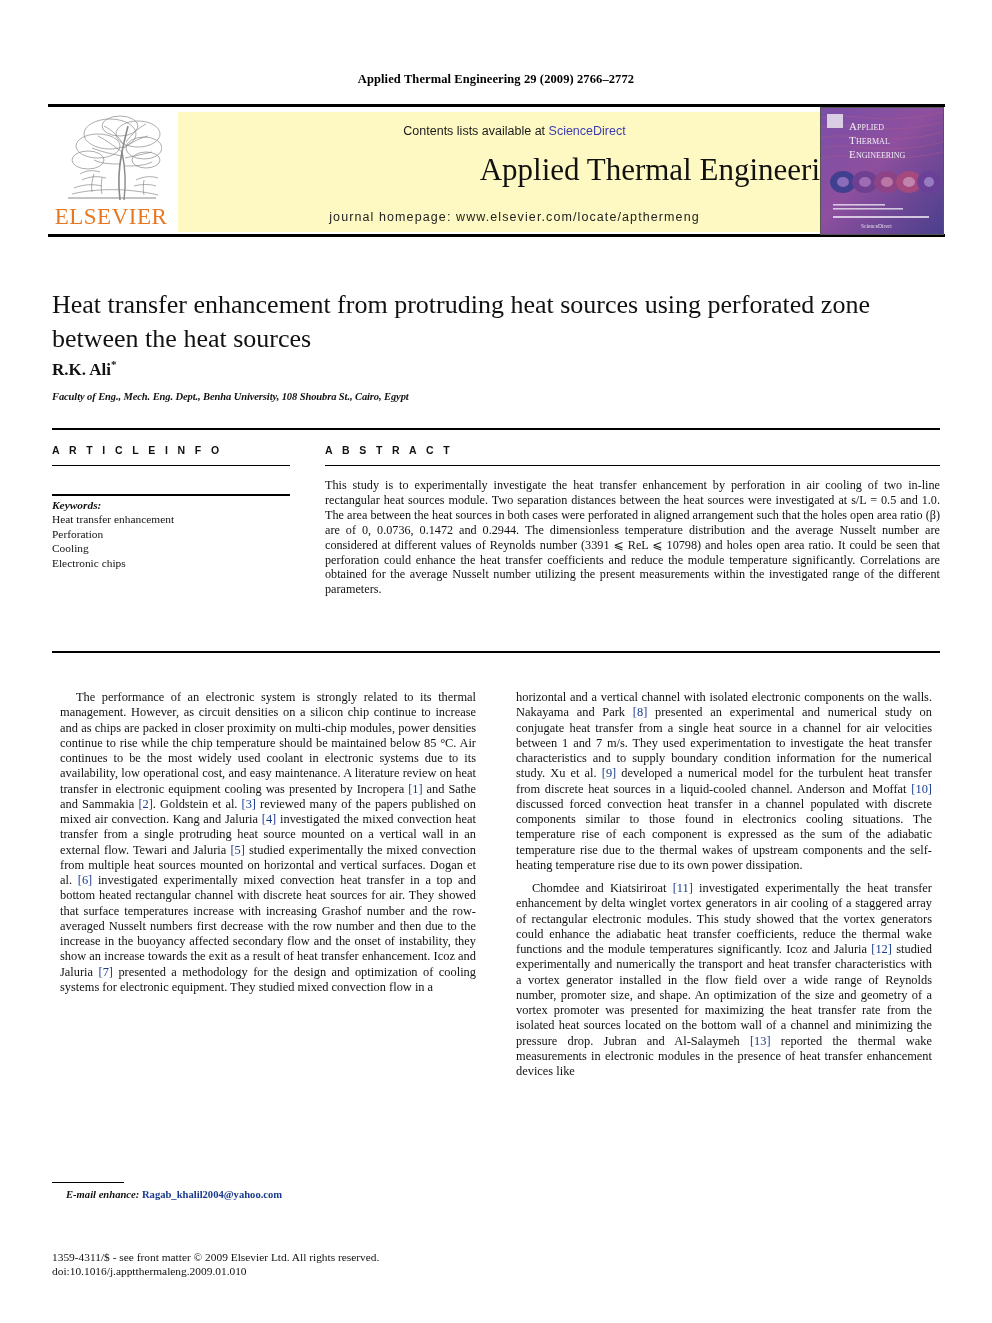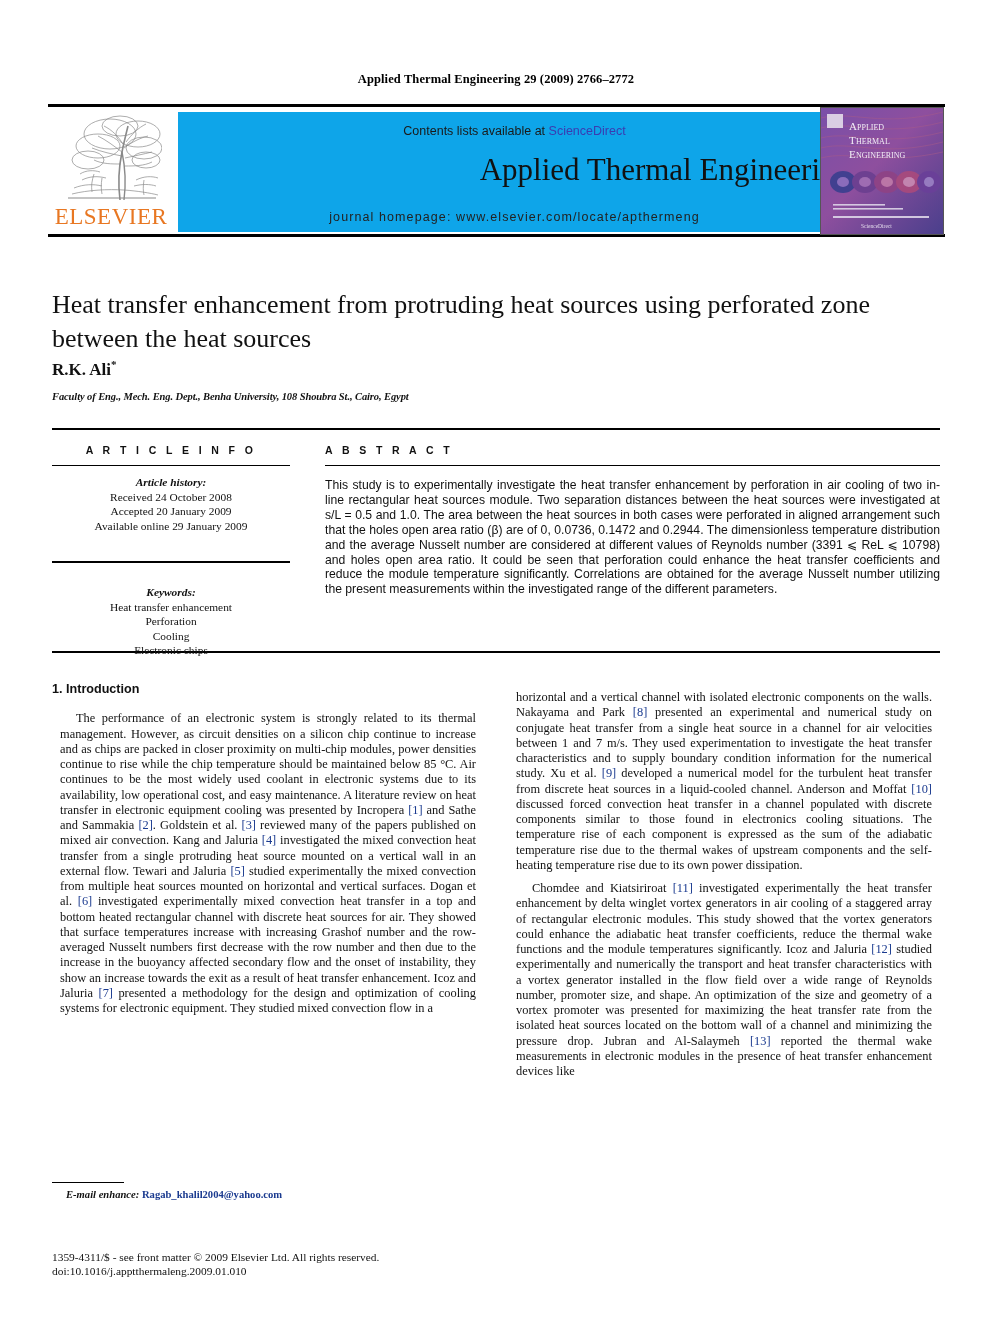--- a/index.html
+++ b/index.html
@@ -85,21 +85,21 @@
     color: #E87722;
   }
 
   
   .grey-band {
     position: absolute;
     left: 130px;
     top: 8px;
     width: 673px;
     height: 120px;
-    background: #0ea5e9;
+    background: #fef9c3;
   }
   .contents-line {
     position: absolute;
     top: 12px;
     left: 0;
     width: 673px;
     text-align: center;
     font-family: "Liberation Sans", sans-serif;
     font-size: 12.5px;
     color: #1a1a1a;
@@ -193,21 +193,20 @@
     width: 888px;
     height: 1.5px;
     background: #000;
   }
 
   .col-info {
     position: absolute;
     left: 52px;
     top: 444px;
     width: 238px;
-    text-align: center;
   }
   .col-abstract {
     position: absolute;
     left: 325px;
     top: 444px;
     width: 615px;
   }
   .sec-head {
     font-family: "Liberation Sans", sans-serif;
     font-size: 10.5px;
@@ -228,24 +227,24 @@
     font-family: "Liberation Serif", serif;
     font-size: 11.4px;
     line-height: 14.6px;
     color: #111;
   }
   .info-group .lbl {
     font-style: italic;
     font-weight: bold;
   }
   .kw-block {
-    margin-top: 22px;
+    margin-top: 2px;
   }
   .abstract-body {
-    font-family: Liberation Sans, sans-serif;
+    font-family: Liberation Serif, serif;
     font-size: 12.2px;
     line-height: 14.9px;
     text-align: justify;
     color: #111;
     margin-top: 12px;
   }
   .copyright {
     font-family: "Liberation Serif", serif;
     font-size: 12.2px;
     text-align: right;
@@ -432,44 +431,37 @@
   <div class="title">Heat transfer enhancement from protruding heat sources using perforated zone between the heat sources</div>
   <div class="author"><span>R.K. Ali</span><sup>*</sup></div>
   <div class="affiliation">Faculty of Eng., Mech. Eng. Dept., Benha University, 108 Shoubra St., Cairo, Egypt</div>
 
   <div class="panel-rule-top"></div>
   <div class="panel-rule-bottom"></div>
 
   <div class="col-info">
     <div class="sec-head">A R T I C L E   I N F O</div>
     <div class="hr-thin"></div>
-    <div class="info-group" style="margin-top:9px;">
-      <div class="lbl">Article history:</div>
-      <div>Received 24 October 2008</div>
-      <div>Accepted 20 January 2009</div>
-      <div>Available online 29 January 2009</div>
-    </div>
     <div class="hr-med" style="margin-top:28px;"></div>
     <div class="info-group kw-block">
       <div class="lbl">Keywords:</div>
       <div>Heat transfer enhancement</div>
       <div>Perforation</div>
       <div>Cooling</div>
       <div>Electronic chips</div>
     </div>
   </div>
 
   <div class="col-abstract">
     <div class="sec-head">A B S T R A C T</div>
     <div class="hr-thin"></div>
     <div class="abstract-body">This study is to experimentally investigate the heat transfer enhancement by perforation in air cooling of two in-line rectangular heat sources module. Two separation distances between the heat sources were investigated at s/L = 0.5 and 1.0. The area between the heat sources in both cases were perforated in aligned arrangement such that the holes open area ratio (β) are of 0, 0.0736, 0.1472 and 0.2944. The dimensionless temperature distribution and the average Nusselt number are considered at different values of Reynolds number (3391 ⩽ ReL ⩽ 10798) and holes open area ratio. It could be seen that perforation could enhance the heat transfer coefficients and reduce the module temperature significantly. Correlations are obtained for the average Nusselt number utilizing the present measurements within the investigated range of the different parameters.</div>
   </div>
 
   <div class="body-col left">
-    <div class="h1-num">1. Introduction</div>
     <p class="para">The performance of an electronic system is strongly related to its thermal management. However, as circuit densities on a silicon chip continue to increase and as chips are packed in closer proximity on multi-chip modules, power densities continue to rise while the chip temperature should be maintained below 85 °C. Air continues to be the most widely used coolant in electronic systems due to its availability, low operational cost, and easy maintenance. A literature review on heat transfer in electronic equipment cooling was presented by Incropera <span class="ref">[1]</span> and Sathe and Sammakia <span class="ref">[2]</span>. Goldstein et al. <span class="ref">[3]</span> reviewed many of the papers published on mixed air convection. Kang and Jaluria <span class="ref">[4]</span> investigated the mixed convection heat transfer from a single protruding heat source mounted on a vertical wall in an external flow. Tewari and Jaluria <span class="ref">[5]</span> studied experimentally the mixed convection from multiple heat sources mounted on horizontal and vertical surfaces. Dogan et al. <span class="ref">[6]</span> investigated experimentally mixed convection heat transfer in a top and bottom heated rectangular channel with discrete heat sources for air. They showed that surface temperatures increase with increasing Grashof number and the row-averaged Nusselt numbers first decrease with the row number and then due to the increase in the buoyancy affected secondary flow and the onset of instability, they show an increase towards the exit as a result of heat transfer enhancement. Icoz and Jaluria <span class="ref">[7]</span> presented a methodology for the design and optimization of cooling systems for electronic equipment. They studied mixed convection flow in a</p>
   </div>
 
   <div class="body-col right">
     <p class="para cont">horizontal and a vertical channel with isolated electronic components on the walls. Nakayama and Park <span class="ref">[8]</span> presented an experimental and numerical study on conjugate heat transfer from a single heat source in a channel for air velocities between 1 and 7 m/s. They used experimentation to investigate the heat transfer characteristics and to supply boundary condition information for the numerical study. Xu et al. <span class="ref">[9]</span> developed a numerical model for the turbulent heat transfer from discrete heat sources in a liquid-cooled channel. Anderson and Moffat <span class="ref">[10]</span> discussed forced convection heat transfer in a channel populated with discrete components similar to those found in electronics cooling situations. The temperature rise of each component is expressed as the sum of the adiabatic temperature rise due to the thermal wakes of upstream components and the self-heating temperature rise due to its own power dissipation.</p>
     <p class="para">Chomdee and Kiatsiriroat <span class="ref">[11]</span> investigated experimentally the heat transfer enhancement by delta winglet vortex generators in air cooling of a staggered array of rectangular electronic modules. This study showed that the vortex generators could enhance the adiabatic heat transfer coefficients, reduce the thermal wake functions and the module temperatures significantly. Icoz and Jaluria <span class="ref">[12]</span> studied experimentally and numerically the transport and heat transfer characteristics with a vortex generator installed in the flow field over a wide range of Reynolds number, promoter size, and shape. An optimization of the size and geometry of a vortex promoter was presented for maximizing the heat transfer rate from the isolated heat sources located on the bottom wall of a channel and minimizing the pressure drop. Jubran and Al-Salaymeh <span class="ref">[13]</span> reported the thermal wake measurements in electronic modules in the presence of heat transfer enhancement devices like</p>
   </div>
 
   <div class="footnote-rule"></div>
   <div class="footnote">

